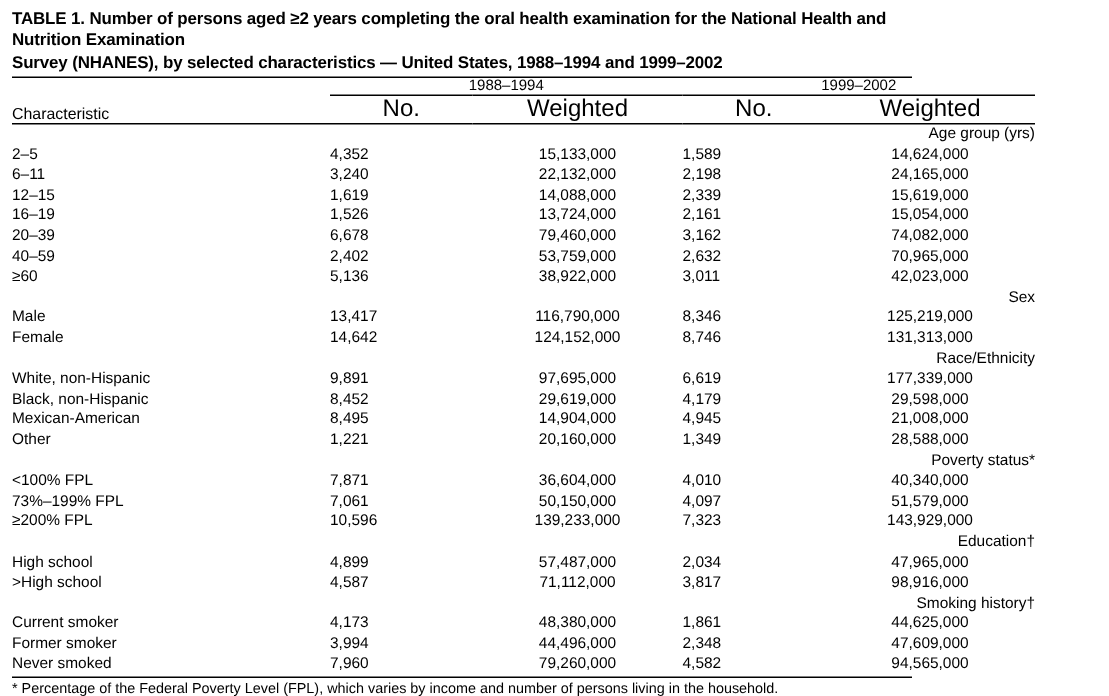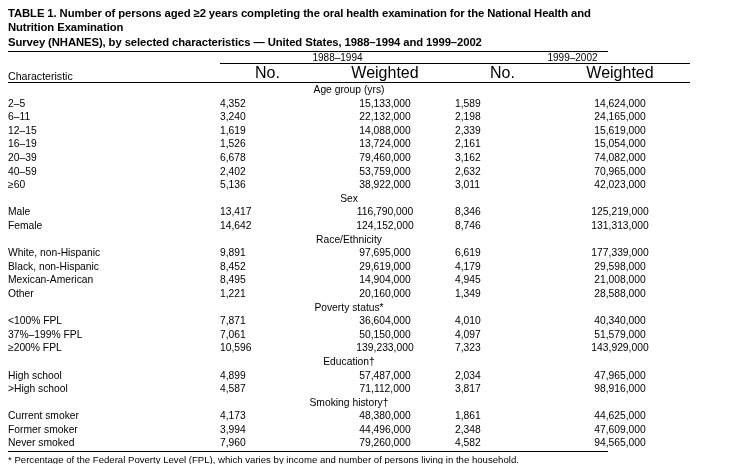--- a/index.html
+++ b/index.html
@@ -78,21 +78,21 @@
     line-height: 0;
     font-size: 0;
     padding: 0;
   }
   tr.data td {
     height: 13.6px;
     line-height: 13.6px;
   }
   td.group-label {
     font-weight: bold;
-    text-align: center;
+    text-align: right;
     padding-left: 1px;
     margin-top: 24px;
   }
   td.label {
     text-align: left;
     padding-left: 13px;
   }
   td.num {
     text-align: left;
     padding-right: 14px;
@@ -254,21 +254,21 @@
           <td class="group-label" colspan="5">Poverty status*</td>
         </tr>
         <tr class="data">
           <td class="label">&lt;100% FPL</td>
           <td class="num">7,871</td>
           <td class="wt">36,604,000</td>
           <td class="num">4,010</td>
           <td class="wt">40,340,000</td>
         </tr>
         <tr class="data">
-          <td class="label">37%–199% FPL</td>
+          <td class="label">73%–199% FPL</td>
           <td class="num">7,061</td>
           <td class="wt">50,150,000</td>
           <td class="num">4,097</td>
           <td class="wt">51,579,000</td>
         </tr>
         <tr class="data">
           <td class="label">≥200% FPL</td>
           <td class="num">10,596</td>
           <td class="wt">139,233,000</td>
           <td class="num">7,323</td>

